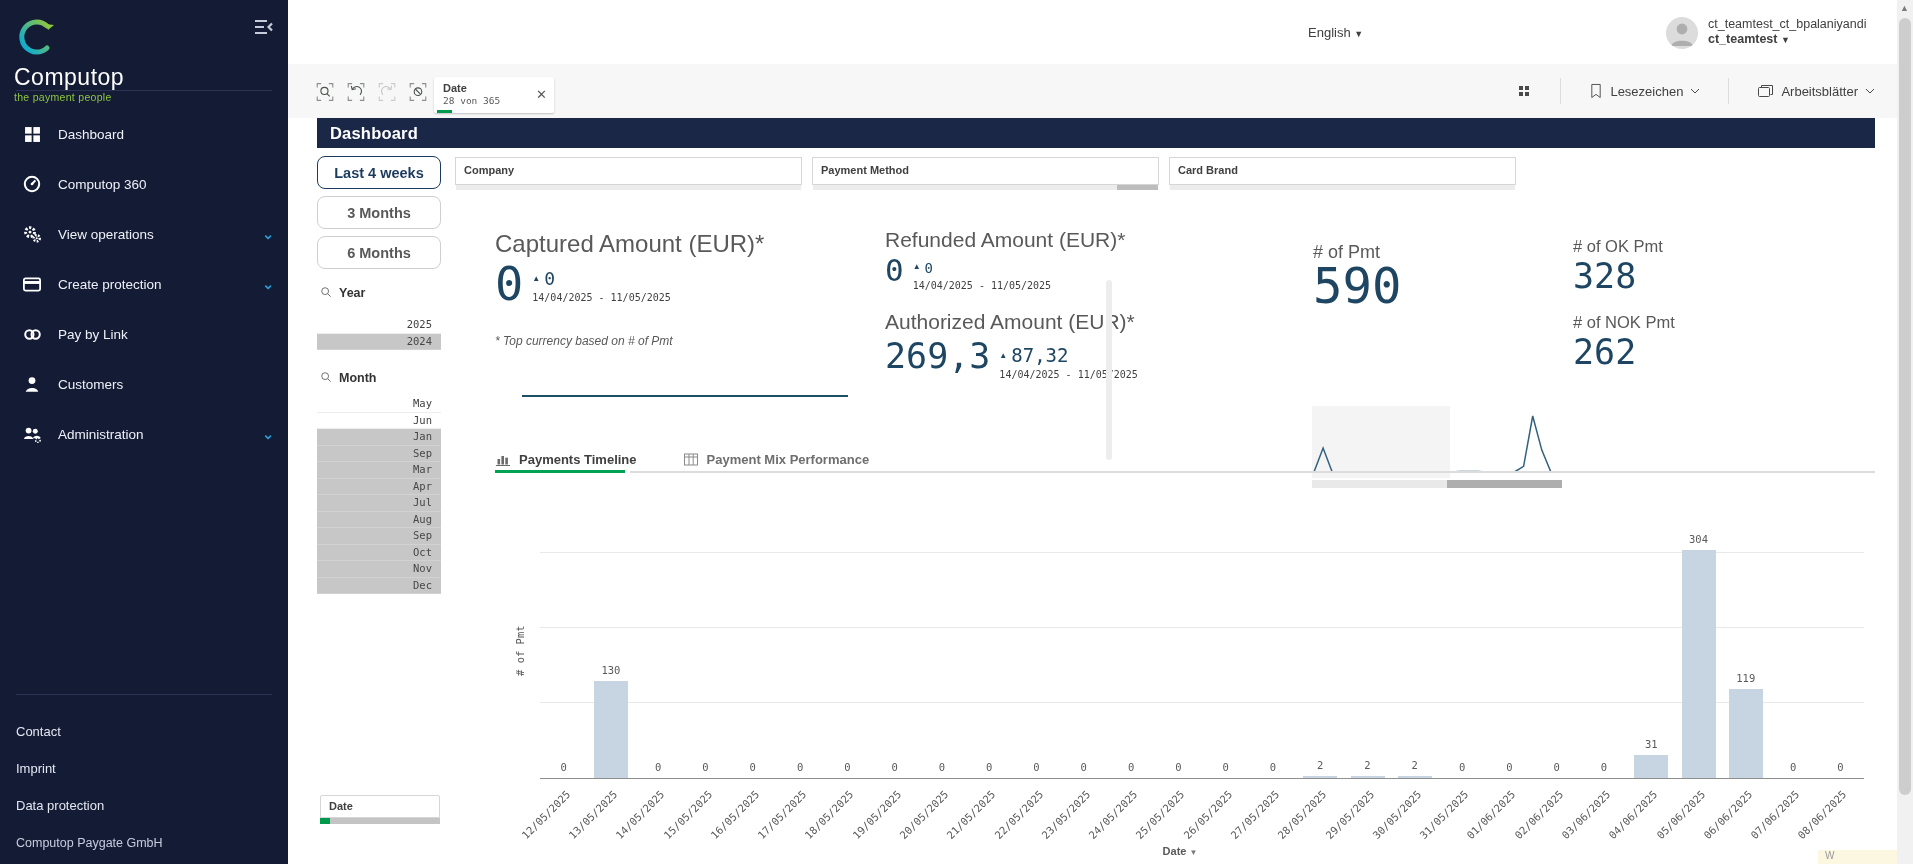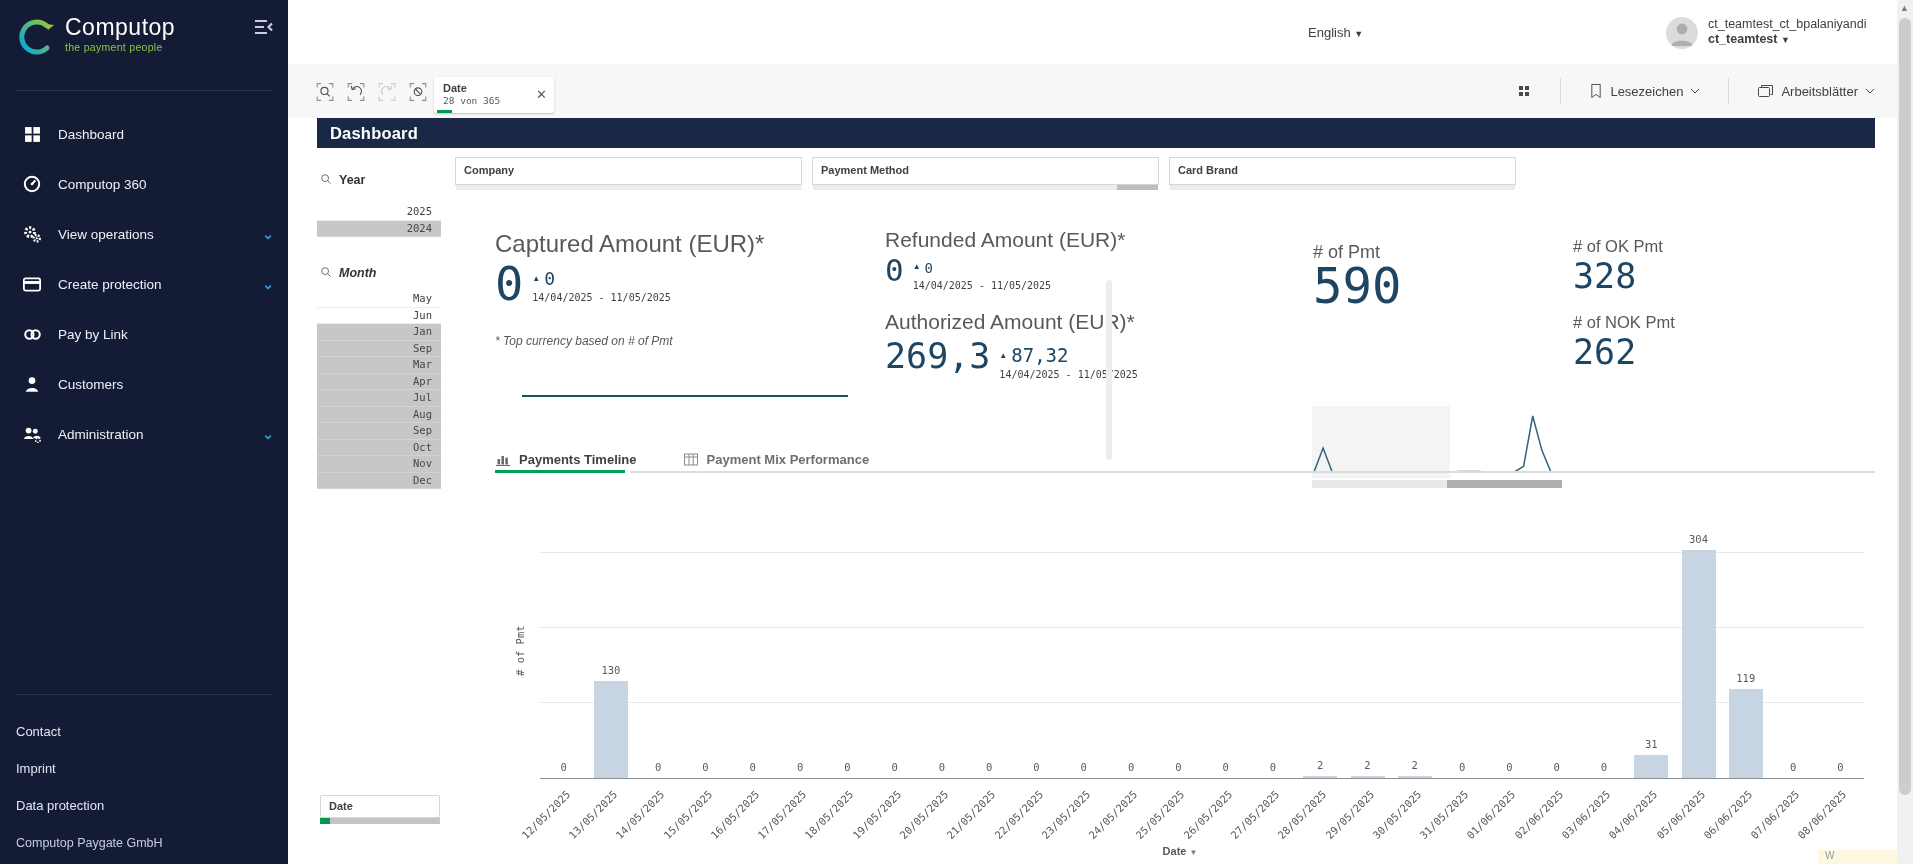--- a/index.html
+++ b/index.html
@@ -1,20 +1,20 @@
 <!DOCTYPE html>
 <html><head>
 <meta charset="utf-8">
 <style>
   html,body{margin:0;padding:0;}
   body{width:1913px;height:864px;overflow:hidden;background:#fff;font-family:"Liberation Sans",sans-serif;position:relative;}
   .mono{font-family:"DejaVu Sans Mono",monospace;}
   
   .sidebar{position:absolute;left:0;top:0;width:288px;height:864px;background:#141b35;color:#e9ecf5;z-index:5;}
-  .logo-row{display:flex;align-items:flex-start;padding:14px 14px 0 14px;position:relative;height:64px;}
+  .logo-row{display:flex;align-items:flex-start;padding:14px 14px 0 14px;position:relative;height:64px;flex-direction:column;}
   .logo-title{font-size:23px;letter-spacing:.5px;color:#fff;line-height:26px;font-weight:400;}
   .logo-tagline{font-size:10.5px;color:#8dc63f;margin-top:1px;letter-spacing:.3px;}
   .collapse{position:absolute;right:14px;top:18px;cursor:pointer;}
   .side-divider{height:1px;background:#2a3352;margin:12px 16px 0 16px;}
   nav{margin-top:18px;}
   .menu-item{display:flex;align-items:center;height:50px;padding:0 22px;cursor:pointer;position:relative;}
   .mi-icon{width:20px;height:20px;margin-right:16px;flex:0 0 auto;display:inline-flex;align-items:center;justify-content:center;}
   .mi-label{font-size:13.5px;color:#eef1f8;}
   .mi-chevron{position:absolute;right:14px;color:#2d9bd6;font-size:14px;font-weight:bold;line-height:10px;}
   .side-footer{position:absolute;left:0;right:0;bottom:10px;}
@@ -41,21 +41,21 @@
   .tb-right{position:absolute;right:34px;top:14px;display:flex;align-items:center;gap:24px;}
   .tb-right .sep{width:1px;height:26px;background:#dcdcdc;}
   .tb-text-btn{display:flex;align-items:center;gap:7px;font-size:13px;color:#404040;cursor:pointer;padding:0 4px;}
   
   .main{position:absolute;left:288px;top:118px;right:0;bottom:0;background:#fff;}
   .titlebar{position:absolute;left:29px;top:0;width:1558px;height:30px;background:#1b2746;color:#fff;font-size:16.5px;font-weight:bold;line-height:30px;padding-left:13px;box-sizing:border-box;letter-spacing:.2px;}
   .left-col{position:absolute;left:29px;top:38px;width:124px;}
   .time-btn{display:block;width:124px;height:33px;margin-bottom:7px;background:#fff;border:1px solid #cfcfcf;border-radius:8px;font-family:"Liberation Sans",sans-serif;font-size:14.5px;font-weight:bold;color:#595959;cursor:pointer;}
   .time-btn.active{border:1.5px solid #1b3a5e;color:#1b3a5e;}
   .flist-header{display:flex;align-items:center;gap:7px;font-size:12.5px;font-weight:bold;color:#333;margin:17px 0 0 3px;height:14px;}
-  .flist-header.month{margin-top:29px;font-style:italic;}
+  .flist-header.month{margin-top:21px;}
   .optlist{margin-top:17px;}
   .optlist.monthlist{margin-top:11px;}
   .opt{height:15.5px;line-height:15.5px;font-family:"DejaVu Sans Mono",monospace;font-size:10.5px;text-align:right;padding-right:9px;cursor:pointer;}
   .opt.possible{background:#fff;color:#3f3f3f;border-bottom:1px solid #ededed;}
   .opt.excluded{background:#c7c7c7;color:#474747;border-bottom:1px solid #d2d2d2;}
   .datebox{position:absolute;left:32px;top:677px;width:120px;cursor:pointer;}
   .datebox-inner{background:#fff;border:1px solid #d6d6d6;border-radius:2px 2px 0 0;height:23px;box-sizing:border-box;font-size:11px;font-weight:bold;color:#404040;padding:4px 0 0 8px;}
   .datebox-track{height:6px;background:#c4c4c4;position:relative;}
   .datebox-green{position:absolute;left:0;top:0;height:100%;background:#009a4d;}
   
@@ -307,20 +307,25 @@
           <path d="M1 1l4 4 4-4" stroke="#4a4a4a"></path>
         </svg>
     </span>
   </div>
 </div>
 
 <main class="main">
   <div class="titlebar">Dashboard</div>
 
   <div class="left-col">
+    <div id="time-buttons">
+        <button class="time-btn active">Last 4 weeks</button>
+        <button class="time-btn">3 Months</button>
+        <button class="time-btn">6 Months</button>
+      </div>
     <div class="flist-header">
       <span>
         <svg width="12" height="12" viewBox="0 0 14 14" fill="none">
             <circle cx="6" cy="6" r="4" stroke="#595959"></circle>
             <path d="M9 9l3.4 3.4" stroke="#595959"></path>
           </svg>
       </span>
       <span>Year</span>
     </div>
     <div class="optlist" id="year-options">

